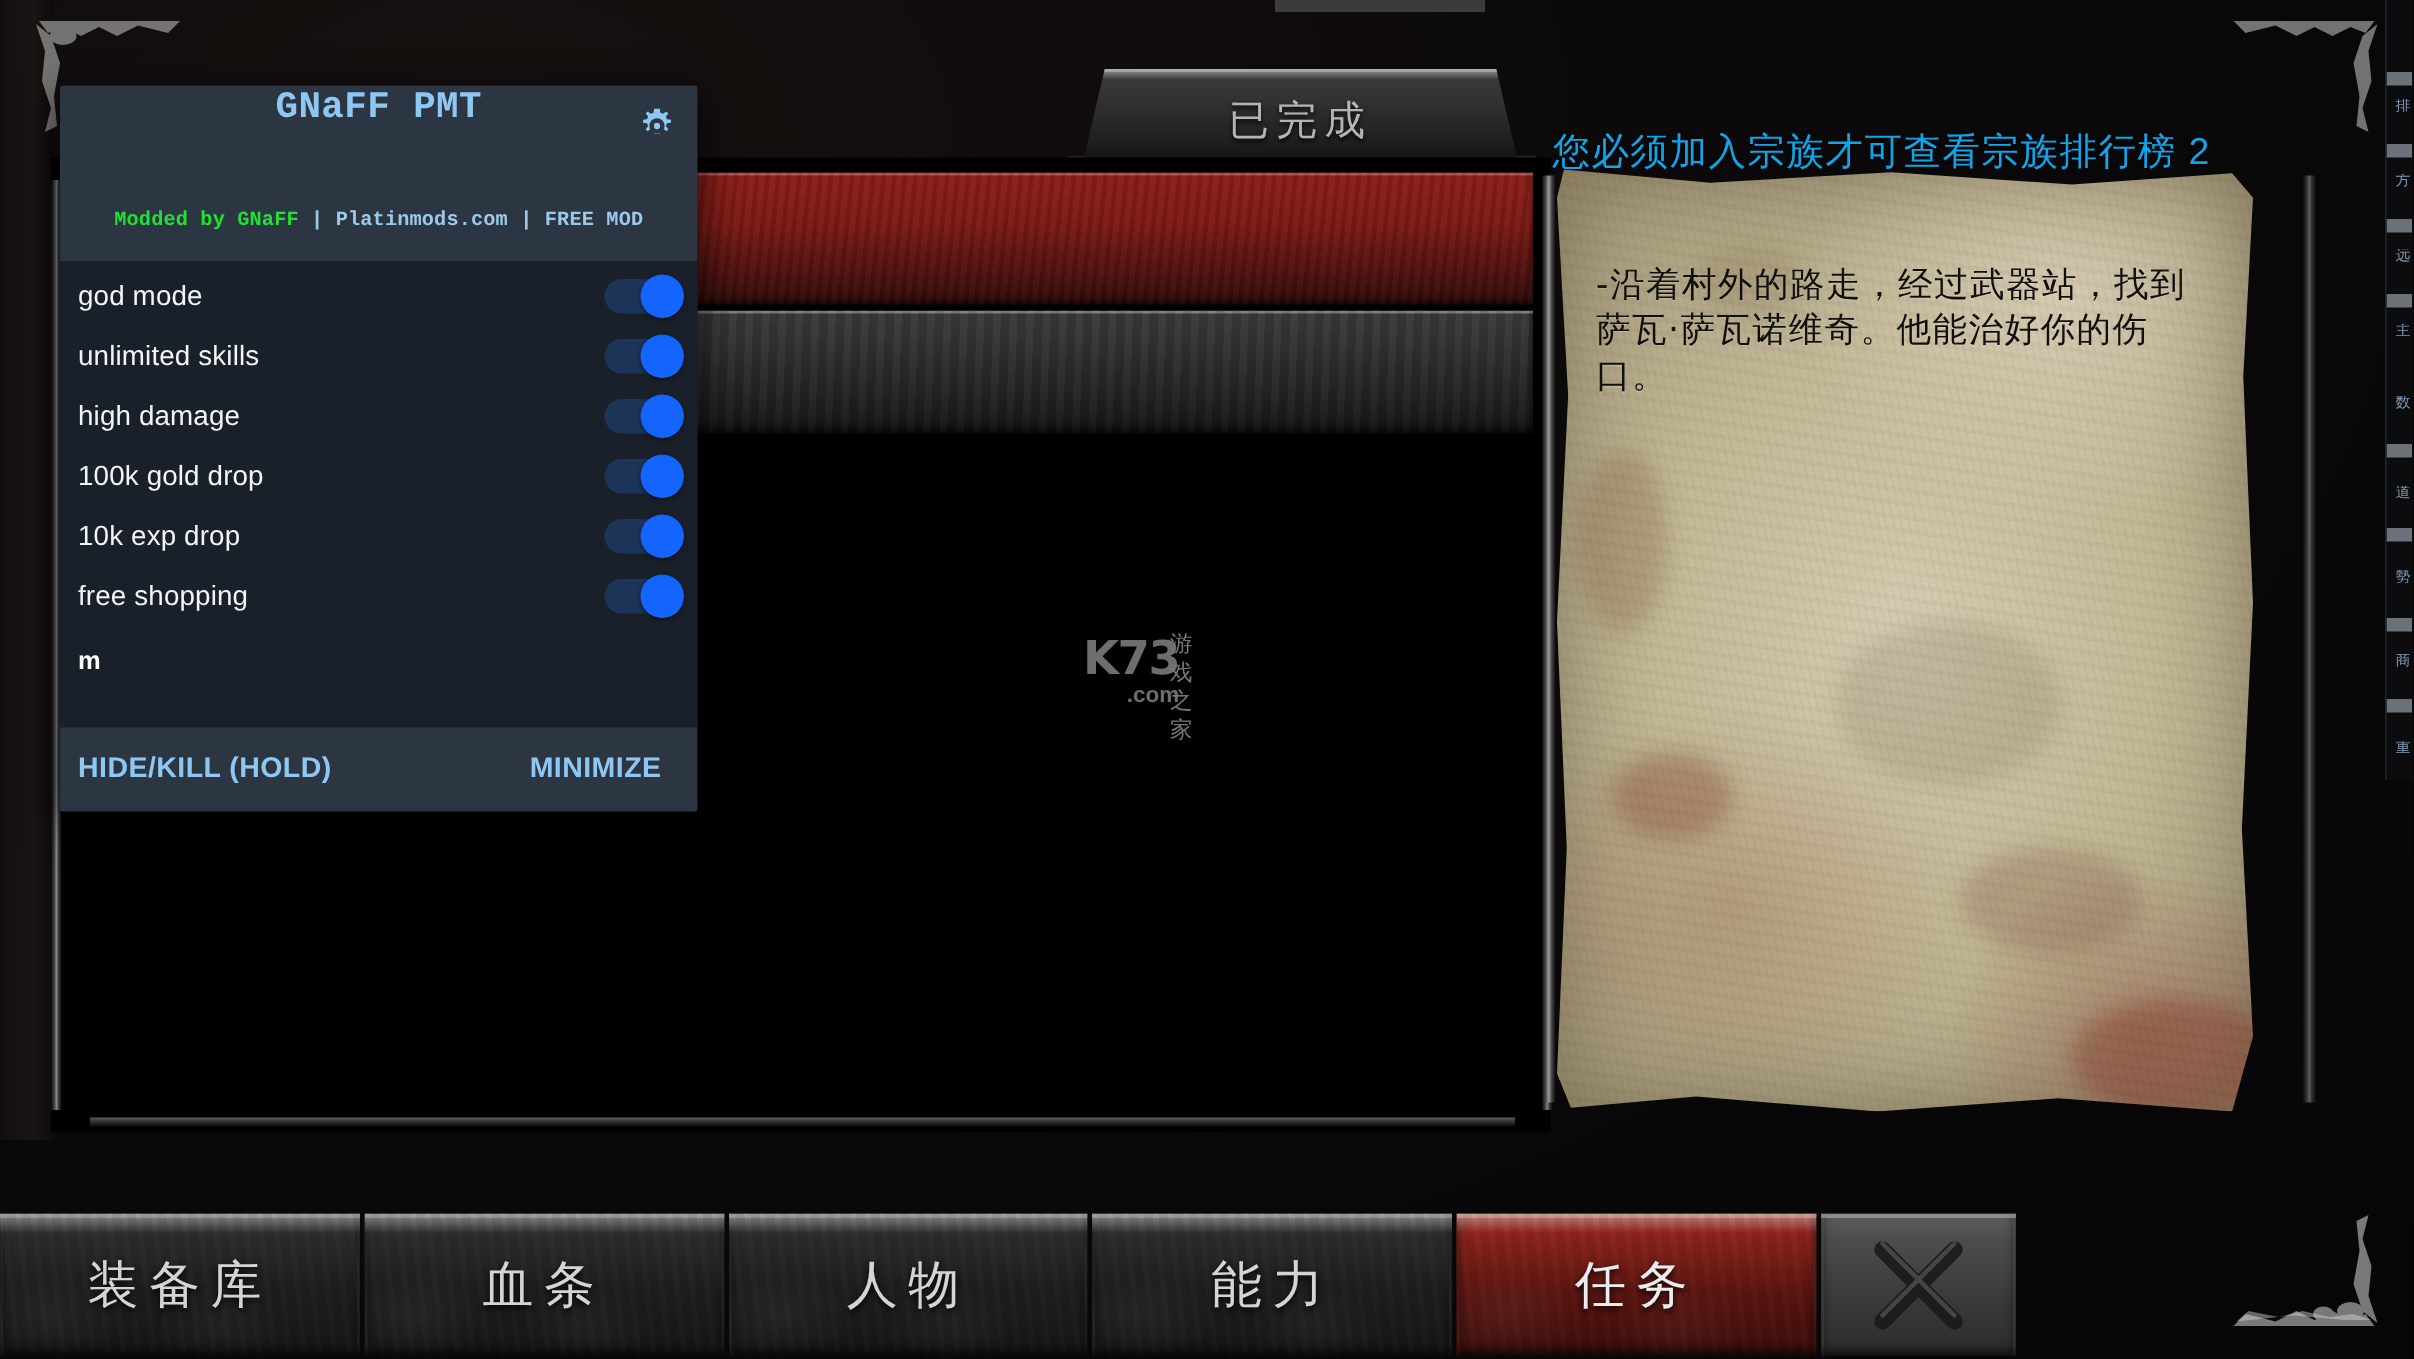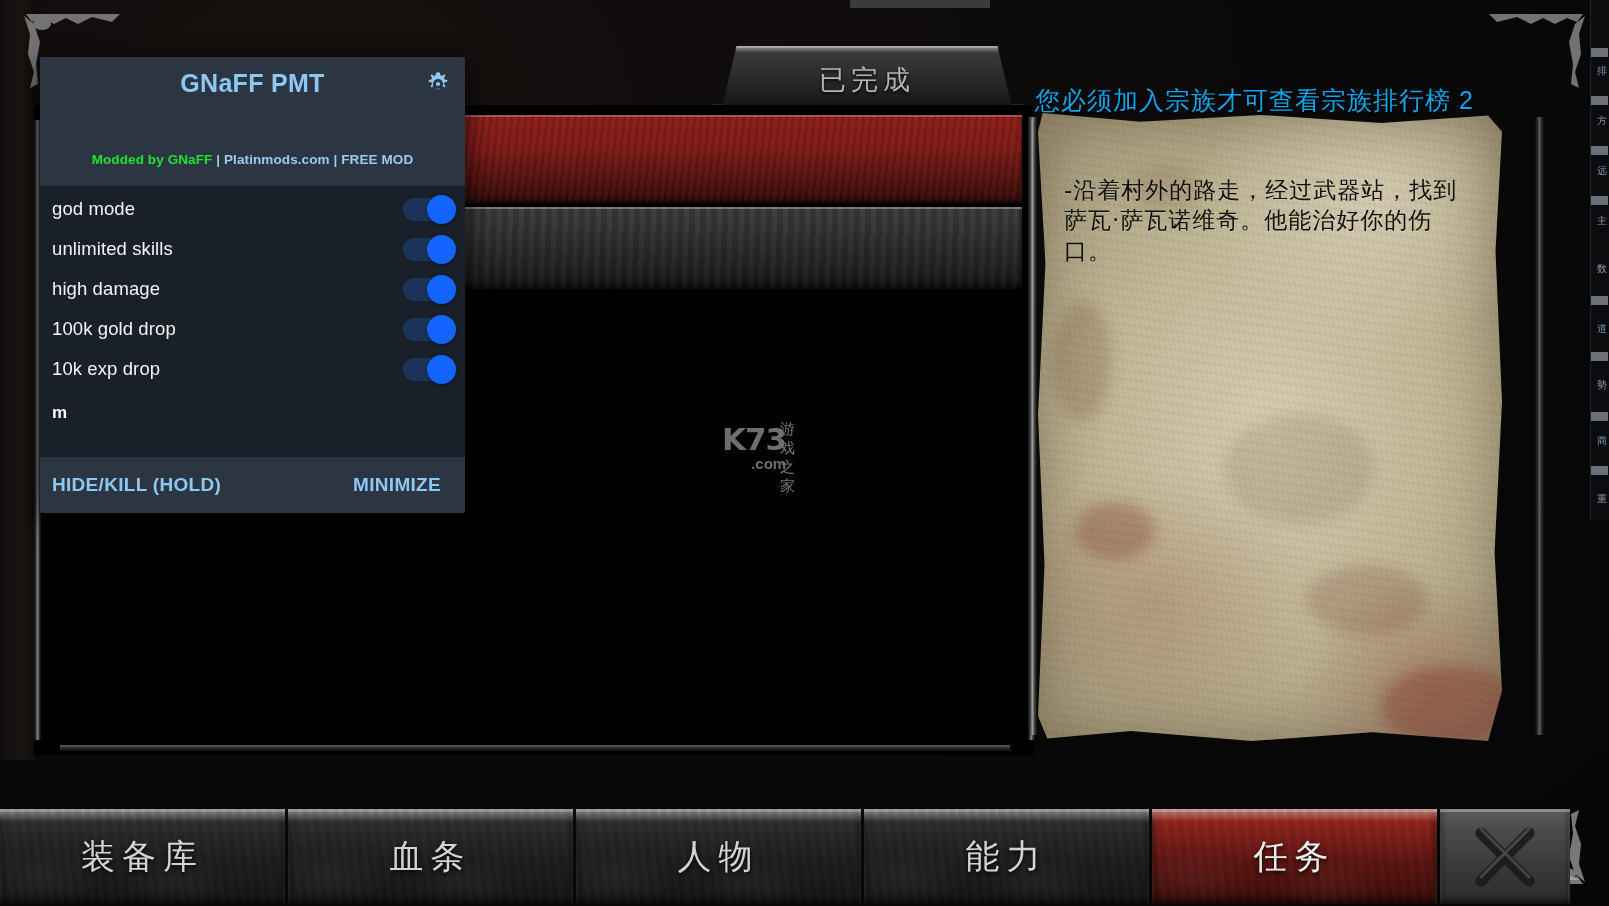--- a/index.html
+++ b/index.html
@@ -143,21 +143,21 @@
     background:linear-gradient(90deg,#0c0c0c,#4a4a4a 28%,#a2a2a2 50%,#4f4f4f 70%,#0b0b0b);
     opacity:.55; }
 
   
   .mod-panel {
     position:absolute; left:40px; top:57px; width:425px;
     background:#1a2029; border-radius:2px;
     box-shadow:0 6px 26px rgba(0,0,0,.75);
     overflow:hidden; z-index:40;
   }
-  .mp-header { background:#2c3642; padding:12px 0 9px; position:relative; }
+  .mp-header { background:#2c3642; padding:0 0 9px; position:relative;font-family:Liberation Mono, monospace; }
   .mp-title {
     text-align:center; font-size:25px; font-weight:bold; color:#8ec8f2;
     letter-spacing:.3px;
   }
   .mp-gear {
     position:absolute; right:14px; top:14px; width:26px; height:26px;
     cursor:pointer; line-height:0;
   }
   .mp-sub {
     text-align:center; font-size:13.5px; font-weight:bold;
@@ -187,21 +187,21 @@
     background:#2c3642; display:flex; align-items:center;
     justify-content:space-between; padding:17px 24px 17px 12px;
   }
   .mp-footer .fbtn {
     font-size:19px; font-weight:bold; color:#8ec8f2;
     letter-spacing:.3px; cursor:pointer;
   }
 
   
   .bottom-nav {
-    position:absolute; left:0; bottom:0; width:1570px; height:100px;
+    position:absolute; left:0; bottom:0; width:1344px; height:100px;
     display:flex; align-items:flex-end; gap:3px; padding:0 0 2px 0;
   }
   .nav-tab {
     position:relative; height:95px; flex:1 1 0;
     background:linear-gradient(180deg,#3a3a3a 0%, #2c2c2c 16%, #1e1e1e 52%, #161616 100%);
     box-shadow:inset 0 3px 0 rgba(190,190,190,.34), inset 0 -3px 7px rgba(0,0,0,.8),
                inset 2px 0 0 rgba(150,150,150,.14), inset -2px 0 0 rgba(150,150,150,.14);
     display:flex; align-items:center; justify-content:center;
     cursor:pointer; overflow:hidden;
   }
@@ -452,20 +452,26 @@
         </span>
     </div>
 
     <div class="mp-row">
       <span class="mp-row-label">10k exp drop</span>
       <span class="toggle">
           <span class="knob"></span>
         </span>
     </div>
 
+    <div class="mp-row">
+      <span class="mp-row-label">free shopping</span>
+      <span class="toggle">
+          <span class="knob"></span>
+        </span>
+    </div>
 
     <div class="mp-textline">m</div>
   </div>
 
   <div class="mp-footer">
     <span class="fbtn">HIDE/KILL (HOLD)</span>
     <span class="fbtn">MINIMIZE</span>
   </div>
 
 </div>

